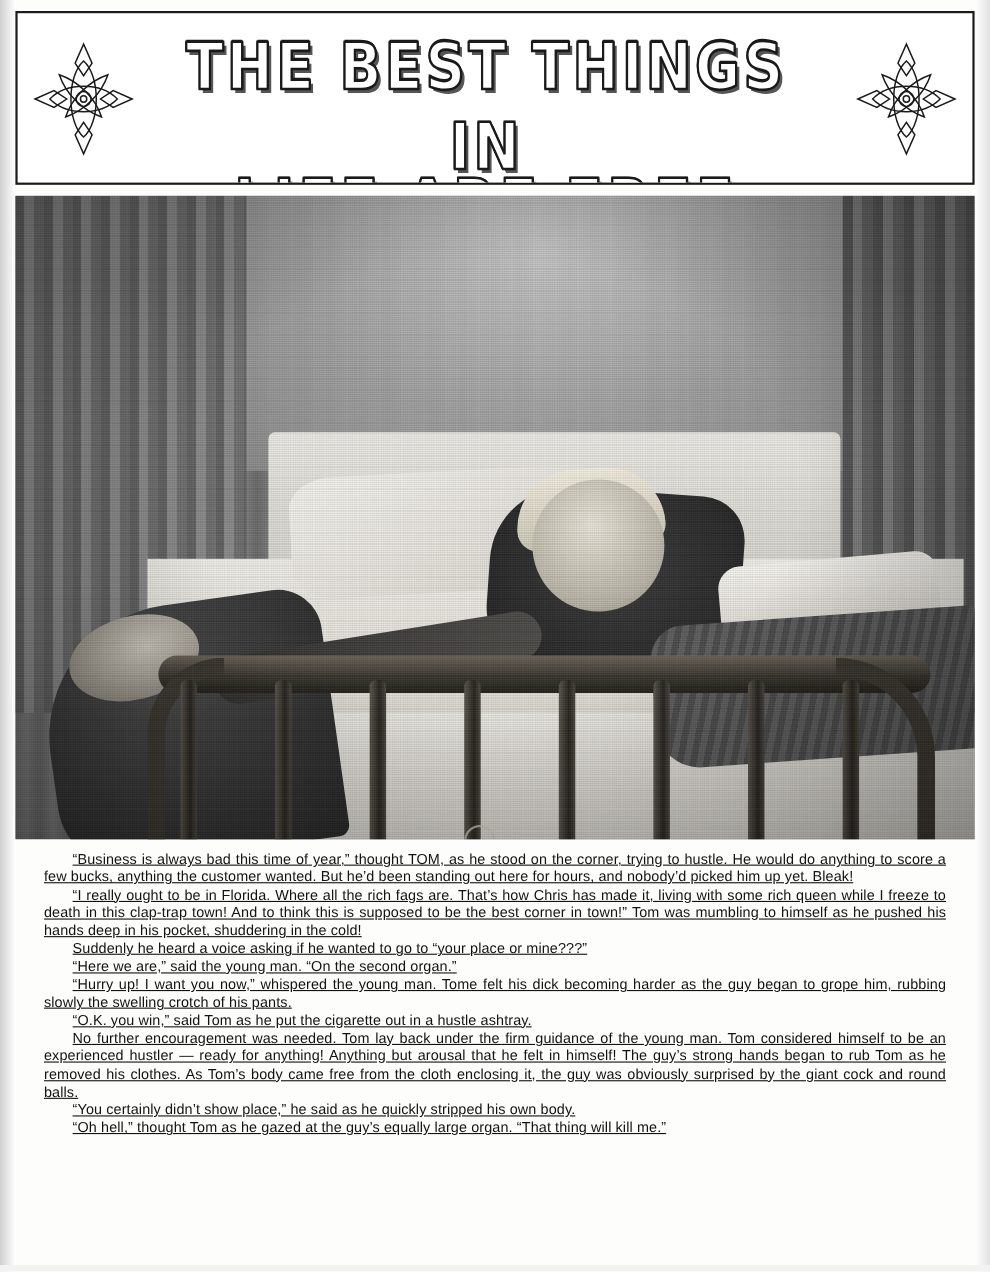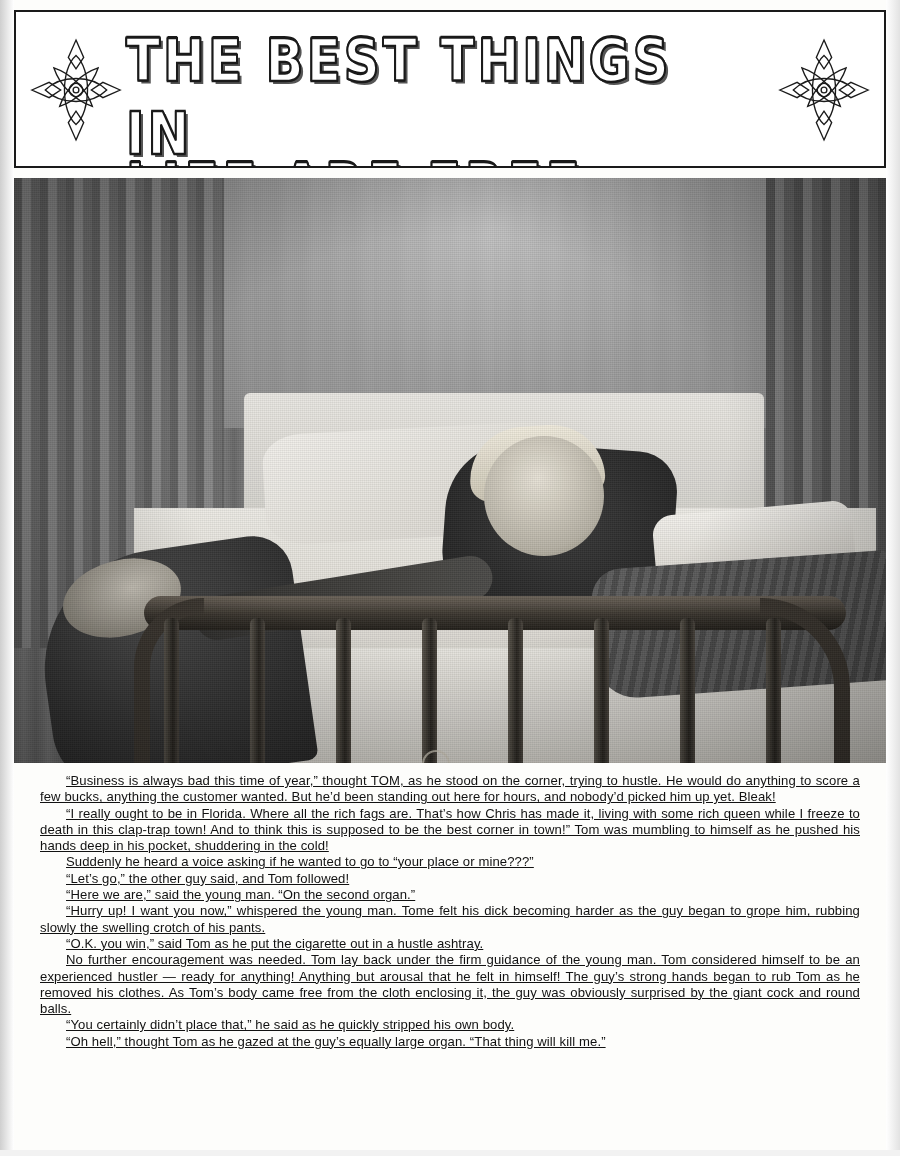--- a/index.html
+++ b/index.html
@@ -43,20 +43,21 @@
   }
   .ornament.left { left: 12px; }
   .ornament.right { right: 12px; }
   .ornament svg { width: 100%; height: 100%; display: block; }
 
   .title-text {
     position: absolute;
     left: 110px;
     right: 126px;
     top: 12px;
+    text-align: center;
   }
   .title-line {
     font-family: "DejaVu Sans", sans-serif;
     font-weight: bold;
     letter-spacing: 3px;
     font-size: 50px;
     line-height: 62px;
     color: #ffffff;
     -webkit-text-stroke: 2px #1a1a1a;
     text-shadow:
@@ -345,23 +346,22 @@
 
       <div class="grain"></div>
       <div class="photo-vignette"></div>
     </div>
   </div>
 
   <div class="story">
     <p>“Business is always bad this time of year,” thought TOM, as he stood on the corner, trying to hustle. He would do anything to score a few bucks, anything the customer wanted. But he’d been standing out here for hours, and nobody’d picked him up yet. Bleak!</p>
     <p>“I really ought to be in Florida. Where all the rich fags are. That’s how Chris has made it, living with some rich queen while I freeze to death in this clap-trap town! And to think this is supposed to be the best corner in town!” Tom was mumbling to himself as he pushed his hands deep in his pocket, shuddering in the cold!</p>
     <p>Suddenly he heard a voice asking if he wanted to go to “your place or mine???”</p>
-    <p>“Let’s go,” the other guy said, and Tom followed!</p>
     <p>“Here we are,” said the young man. “On the second organ.”</p>
     <p>“Hurry up! I want you now,” whispered the young man. Tome felt his dick becoming harder as the guy began to grope him, rubbing slowly the swelling crotch of his pants.</p>
     <p>“O.K. you win,” said Tom as he put the cigarette out in a hustle ashtray.</p>
     <p>No further encouragement was needed. Tom lay back under the firm guidance of the young man. Tom considered himself to be an experienced hustler — ready for anything! Anything but arousal that he felt in himself! The guy’s strong hands began to rub Tom as he removed his clothes. As Tom’s body came free from the cloth enclosing it, the guy was obviously surprised by the giant cock and round balls.</p>
-    <p>“You certainly didn’t place that,” he said as he quickly stripped his own body.</p>
+    <p>“You certainly didn’t show place,” he said as he quickly stripped his own body.</p>
     <p>“Oh hell,” thought Tom as he gazed at the guy’s equally large organ. “That thing will kill me.”</p>
   </div>
 
   <div class="bottom-edge"></div>
 </div>
 
 </body></html>

